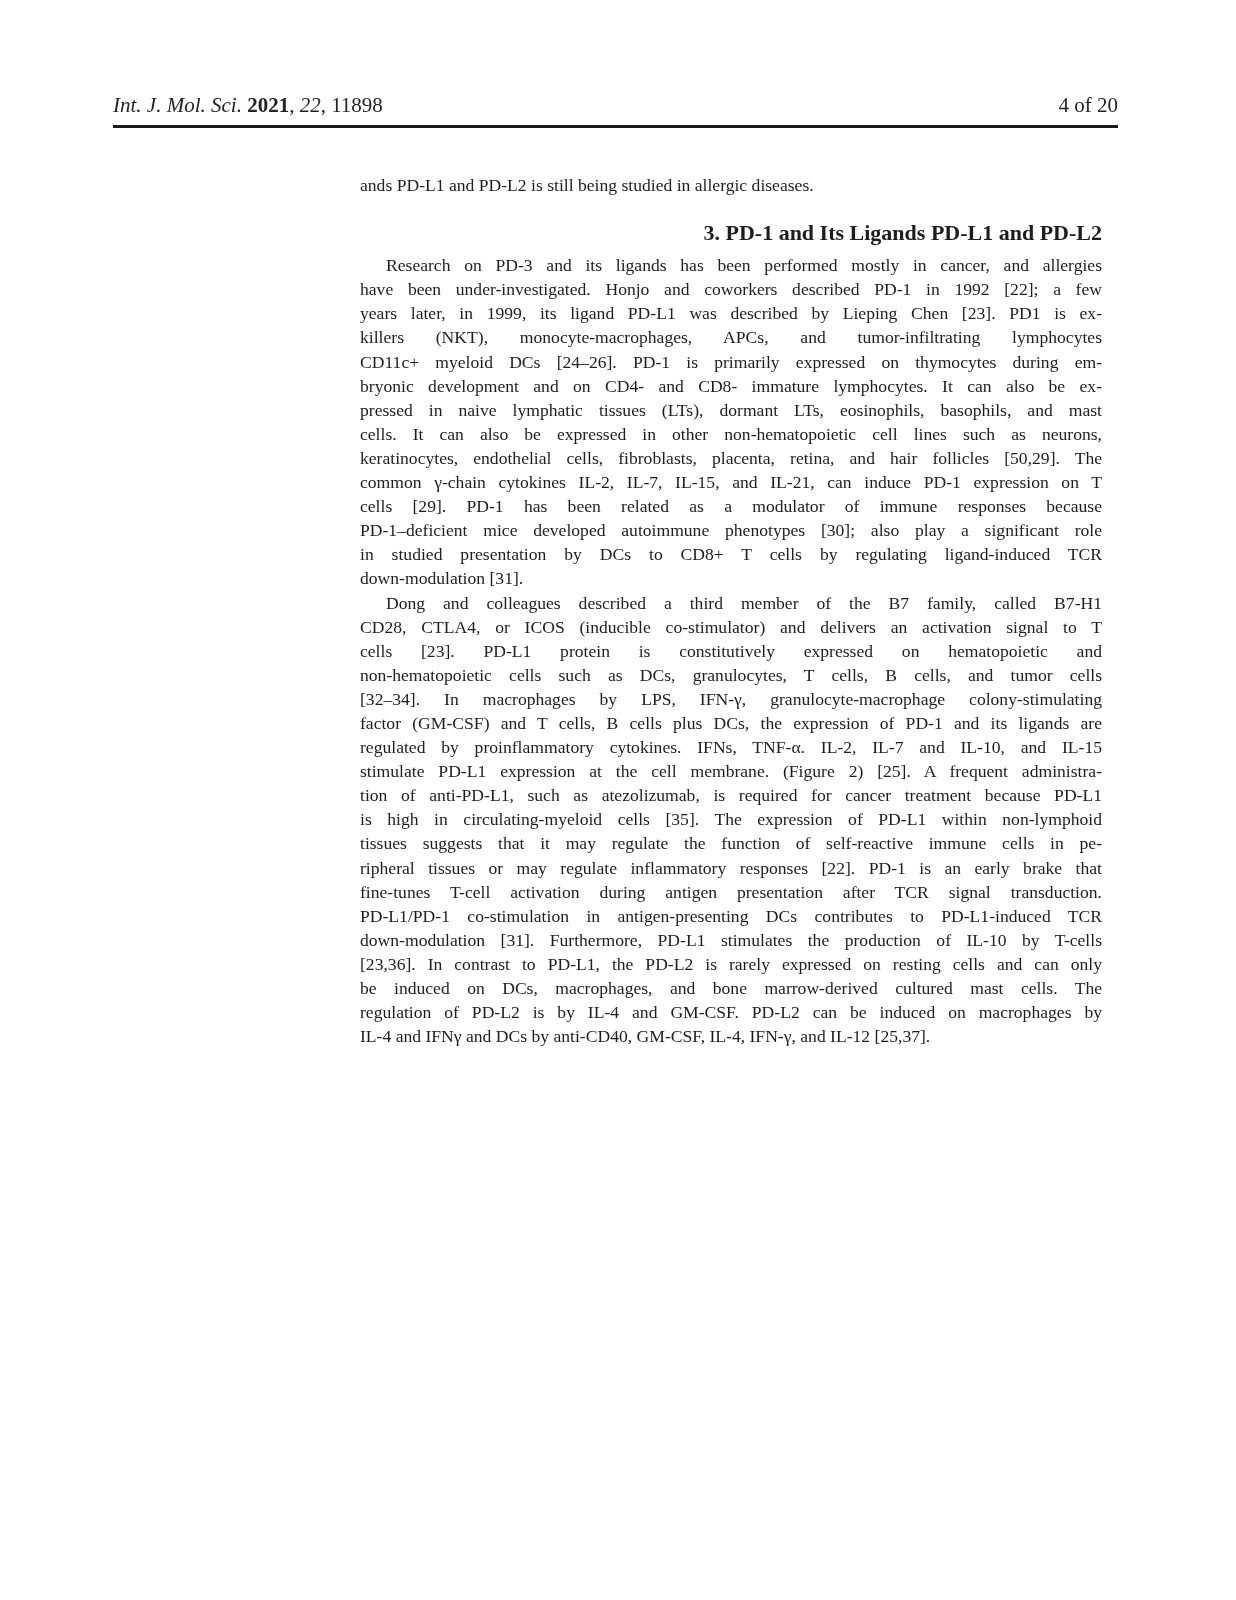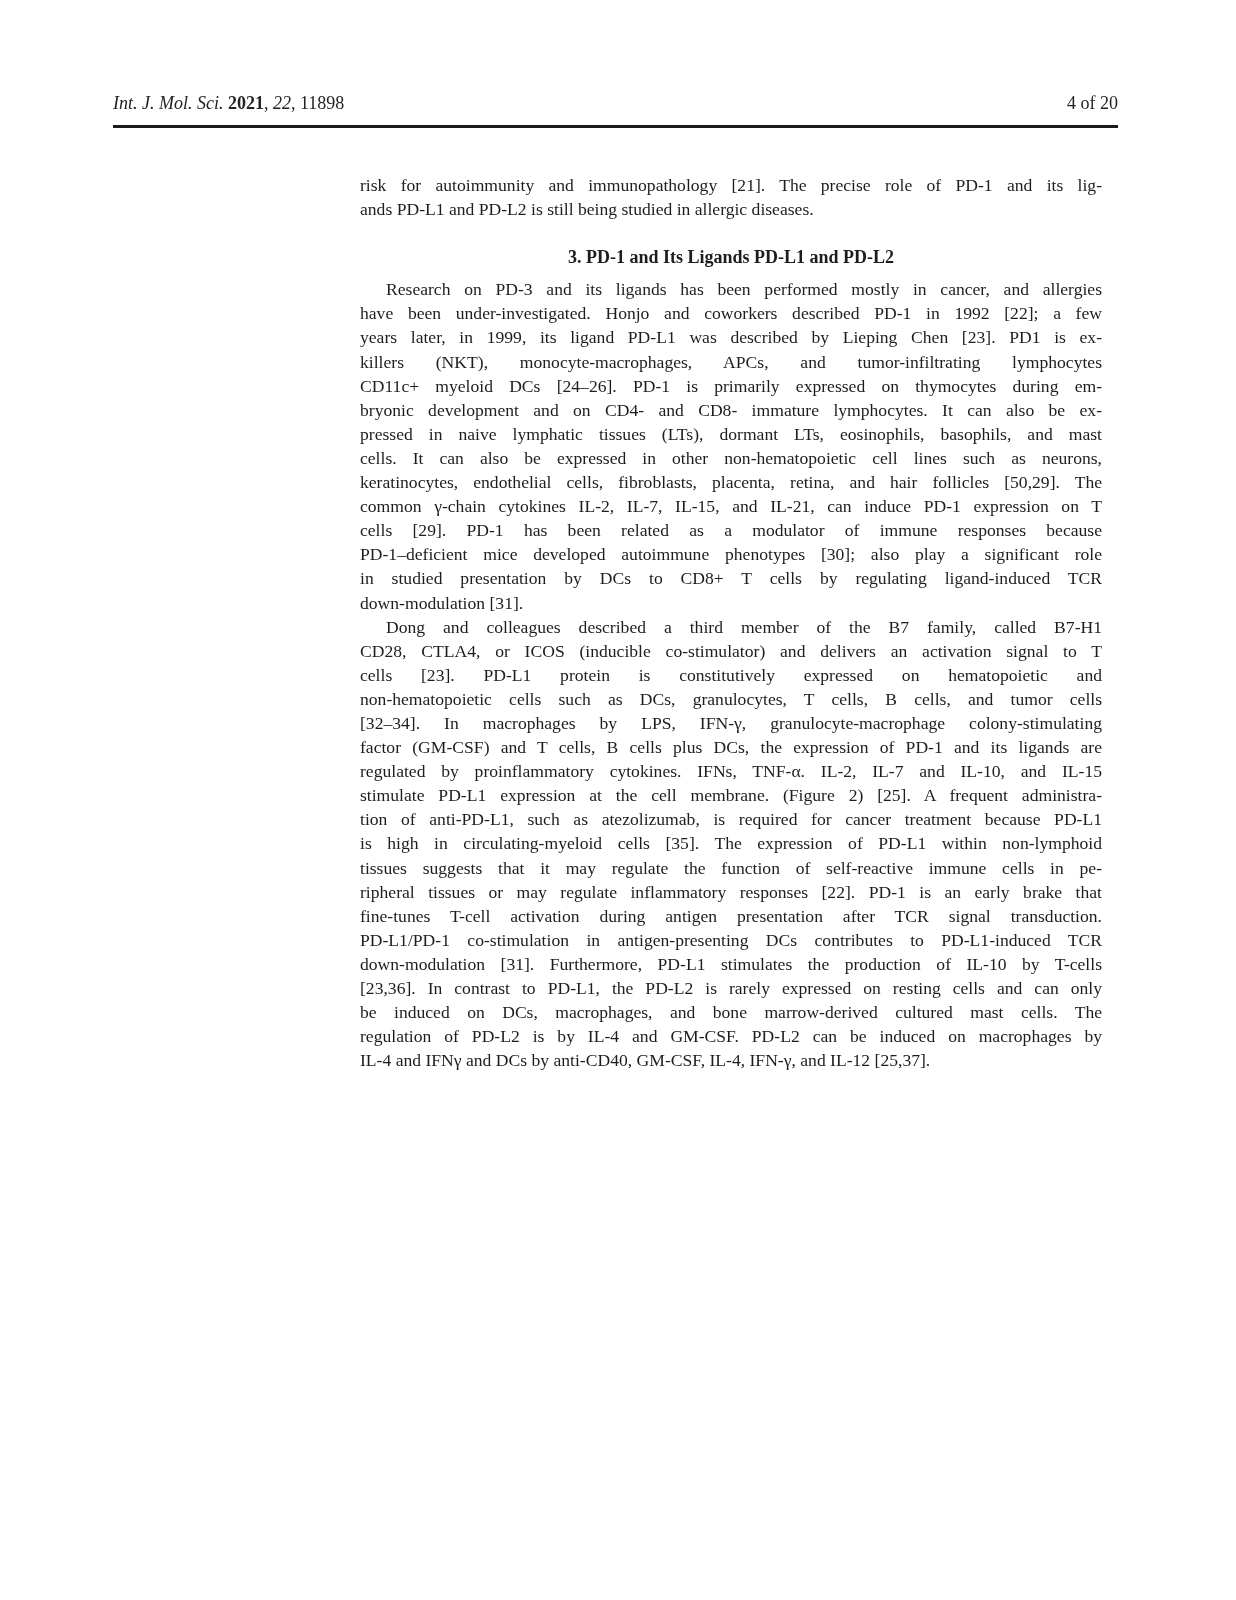--- a/index.html
+++ b/index.html
@@ -17,21 +17,21 @@
     overflow: hidden;
   }
   .page-header {
     position: absolute;
     left: 113px;
     top: 93px;
     width: 1005px;
     display: flex;
     justify-content: space-between;
     align-items: baseline;
-    font-size: 18px;
+    font-size: 21px;
     color: #232323;
   }
   .header-left .italic { font-style: italic; }
   .header-left .bold { font-weight: bold; }
   .header-rule {
     position: absolute;
     left: 113px;
     top: 125px;
     width: 1005px;
     height: 3px;
@@ -55,40 +55,39 @@
   }
   .line.last {
     text-align-last: left;
     -moz-text-align-last: left;
   }
   .line.first-indent {
     text-indent: 26px;
   }
   .heading {
     font-weight: bold;
-    font-size: 18px;
+    font-size: 22px;
     line-height: 24.1px;
     margin: 24px 0 8px 0;
-    text-align: center;
+    text-align: right;
   }
 </style>
 </head>
 <body>
 
 <div class="page">
 
   <div class="page-header">
     <div class="header-left"><span class="italic">Int. J. Mol. Sci.</span><span class="bold"> 2021</span><span>, </span><span class="italic">22</span><span>, 11898</span></div>
     <div class="header-right">4 of 20</div>
   </div>
 
   <div class="header-rule"></div>
 
   <div class="article-body">
-      <div class="line">risk for autoimmunity and immunopathology [21]. The precise role of PD-1 and its lig-</div>
       <div class="line last">ands PD-L1 and PD-L2 is still being studied in allergic diseases.</div>
       <div class="heading">3. PD-1 and Its Ligands PD-L1 and PD-L2</div>
       <div class="line first-indent">Research on PD-3 and its ligands has been performed mostly in cancer, and allergies</div>
       <div class="line">have been under-investigated. Honjo and coworkers described PD-1 in 1992 [22]; a few</div>
       <div class="line">years later, in 1999, its ligand PD-L1 was described by Lieping Chen [23]. PD1 is ex-</div>
       <div class="line">killers (NKT), monocyte-macrophages, APCs, and tumor-infiltrating lymphocytes</div>
       <div class="line">CD11c+ myeloid DCs [24–26]. PD-1 is primarily expressed on thymocytes during em-</div>
       <div class="line">bryonic development and on CD4- and CD8- immature lymphocytes. It can also be ex-</div>
       <div class="line">pressed in naive lymphatic tissues (LTs), dormant LTs, eosinophils, basophils, and mast</div>
       <div class="line">cells. It can also be expressed in other non-hematopoietic cell lines such as neurons,</div>

